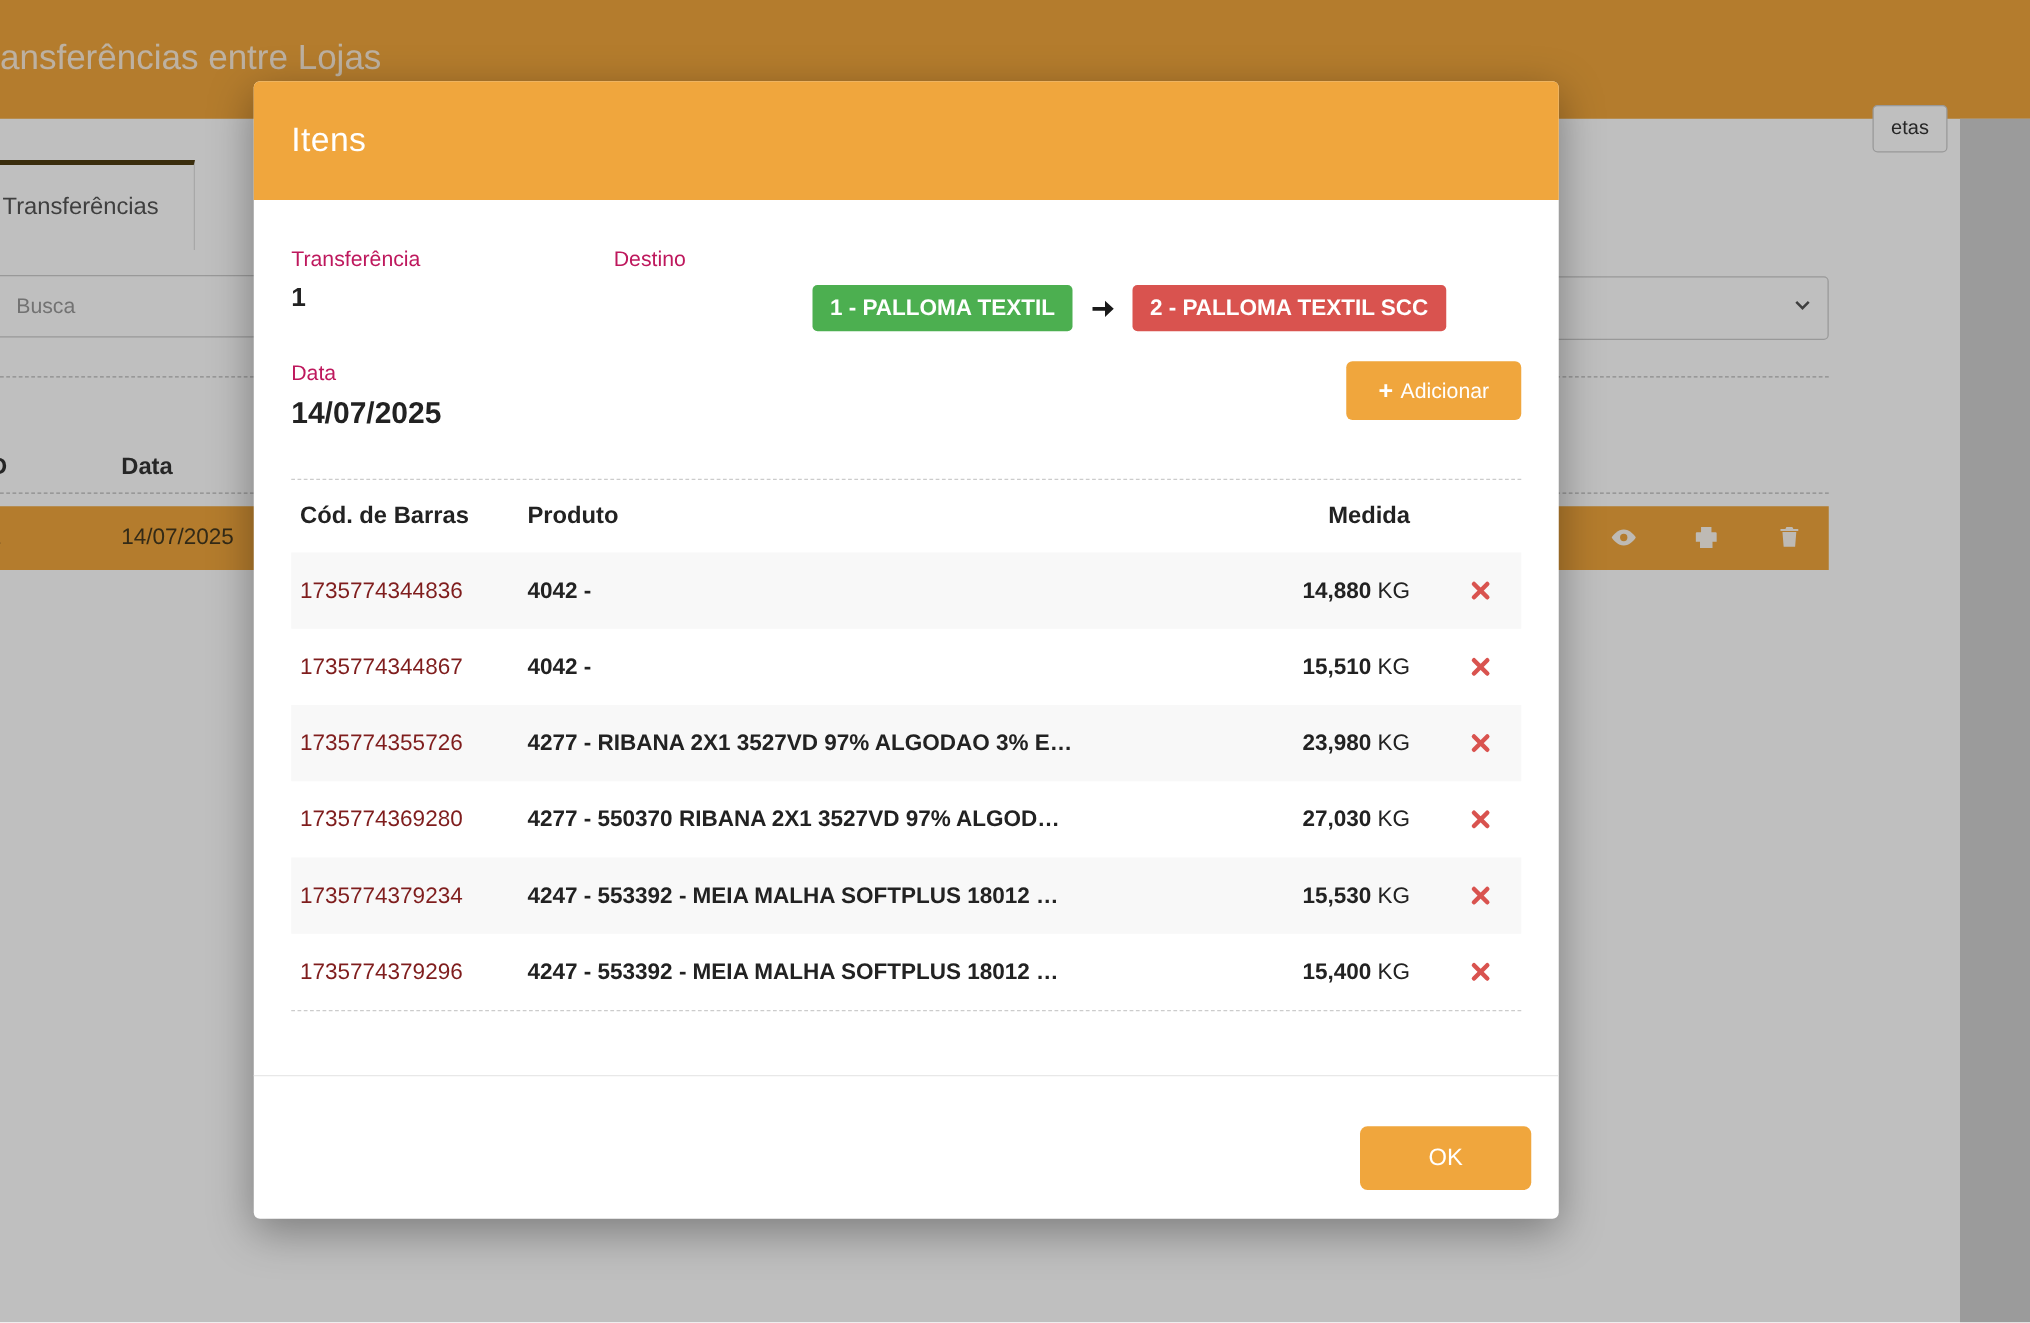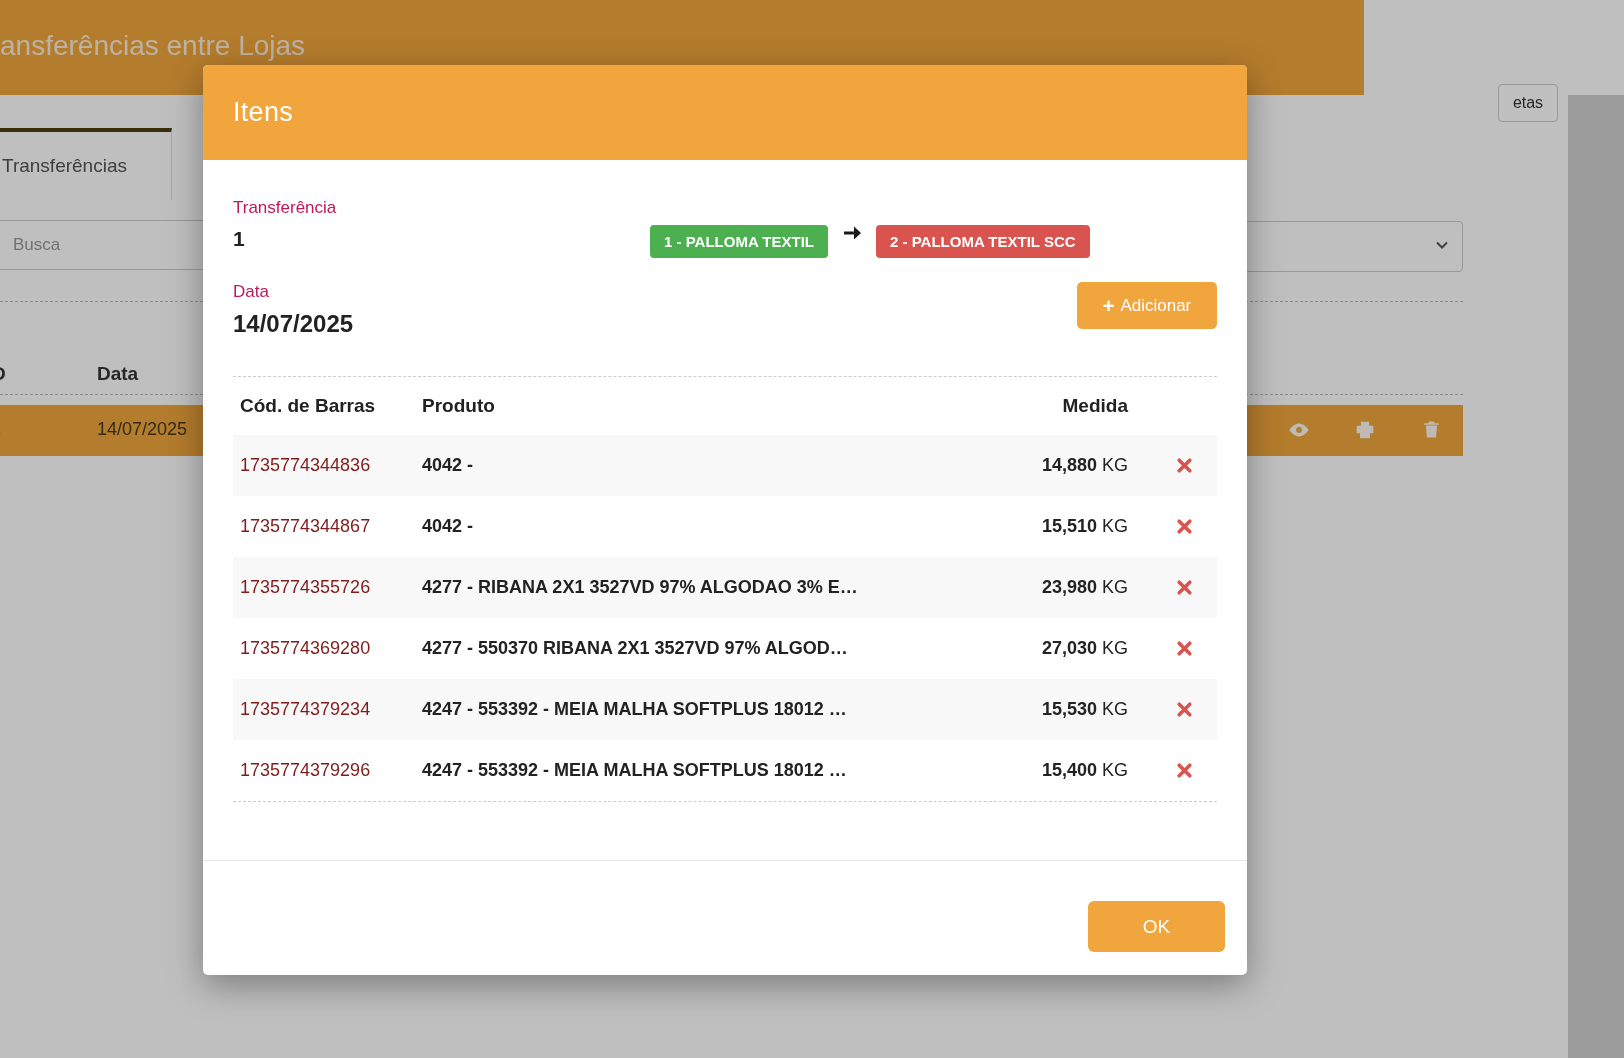--- a/index.html
+++ b/index.html
@@ -1,25 +1,25 @@
 <!DOCTYPE html>
 <html><head>
 <meta charset="utf-8">
 <style>
   * { margin:0; padding:0; box-sizing:border-box; }
   html,body { width:1624px; height:1058px; overflow:hidden; }
   body { position:relative; background:#ffffff; font-family:"Liberation Sans", sans-serif; }
 
   
   .bg-page { position:absolute; inset:0; }
-  .topbar { position:absolute; left:0; top:0; width:1364px; height:95px; background:#f0a63d; }
+  .topbar { position:absolute; left:0; top:0; width:1624px; height:95px; background:#f0a63d; }
   .topbar-title { position:absolute; left:0px; top:30px; font-size:28px; color:rgba(255,255,255,0.80); white-space:nowrap; }
   .right-strip { position:absolute; left:1568px; top:95px; width:56px; height:963px; background:#cfcfcf; }
 
-  .tab-active { position:absolute; left:0; top:128px; width:172px; height:72px; background:#ffffff;
+  .tab-active { position:absolute; left:0; top:128px; width:156px; height:72px; background:#ffffff;
     border-top:4px solid #4e3c12; border-right:1px solid #e0e0e0; display:flex; align-items:center; }
   .tab-active span { font-size:19px; color:#555; padding-left:2px; }
 
   .busca-input { position:absolute; left:-28px; top:220px; width:238px; height:50px; border:1px solid #cccccc;
     border-radius:4px; padding-left:40px; font-size:17px; color:#666; font-family:"Liberation Sans",sans-serif; background:#fff; }
   .busca-input::placeholder { color:#999; }
 
   .bg-dropdown { position:absolute; left:1218px; top:221px; width:245px; height:51px; background:#fff;
     border:1px solid #cccccc; border-radius:4px; display:flex; align-items:center; justify-content:flex-end; padding-right:12px; }
 
@@ -50,21 +50,21 @@
   .modal-title { color:#ffffff; font-size:27px; font-weight:500; padding-left:30px; letter-spacing:0.3px; }
 
   .modal-body { padding:38px 30px 0 30px; flex:1; display:flex; flex-direction:column; overflow:hidden; }
 
   .info-row1 { display:flex; }
   .col-transfer { width:258px; }
   .field-label { font-size:17px; color:#be185d; }
   .field-value { font-size:21px; font-weight:700; color:#222; margin-top:9px; }
   .col-destino { flex:1; }
   .badges-row { display:flex; align-items:center; gap:12px; margin-top:10px; margin-left:159px; }
-  .badge { font-size:15px; font-weight:700; color:#fff; padding:8px 14px; border-radius:4px; white-space:nowrap;margin-top:17px; }
+  .badge { font-size:18px; font-weight:700; color:#fff; padding:8px 14px; border-radius:4px; white-space:nowrap; }
   .badge-green { background:#4caf50; }
   .badge-red { background:#d9534f; }
   .arrow-icon { display:flex; align-items:center; }
 
   .info-row2 { display:flex; justify-content:space-between; align-items:flex-start; margin-top:24px; }
   .data-value { font-size:24px; font-weight:700; color:#222; margin-top:8px; }
   .adicionar-btn { width:140px; height:47px; background:#f0a63d; border:none; border-radius:5px; color:#fff;
     font-size:17px; cursor:pointer; display:flex; align-items:center; justify-content:center; gap:6px; font-family:inherit; }
   .plus-glyph { font-weight:700; font-size:20px; line-height:1; }
 
@@ -152,20 +152,21 @@
   </div>
 
   <div class="modal-body">
 
     <div class="info-row1">
       <div class="col-transfer">
         <div class="field-label">Transferência</div>
         <div class="field-value">1</div>
       </div>
       <div class="col-destino">
+        <div class="field-label">Destino</div>
         <div class="badges-row">
           <span class="badge badge-green">1 - PALLOMA TEXTIL</span>
           <span class="arrow-icon">
             <svg width="24" height="24" viewBox="0 0 24 24">
                 <path d="M4 10.5h10V5.5l7 6.5-7 6.5v-5H4z" fill="#1a1a1a"></path>
               </svg>
           </span>
           <span class="badge badge-red">2 - PALLOMA TEXTIL SCC</span>
         </div>
       </div>

